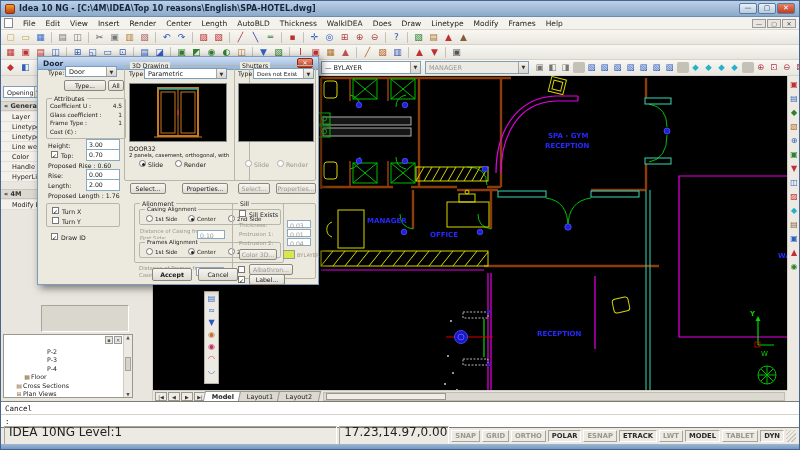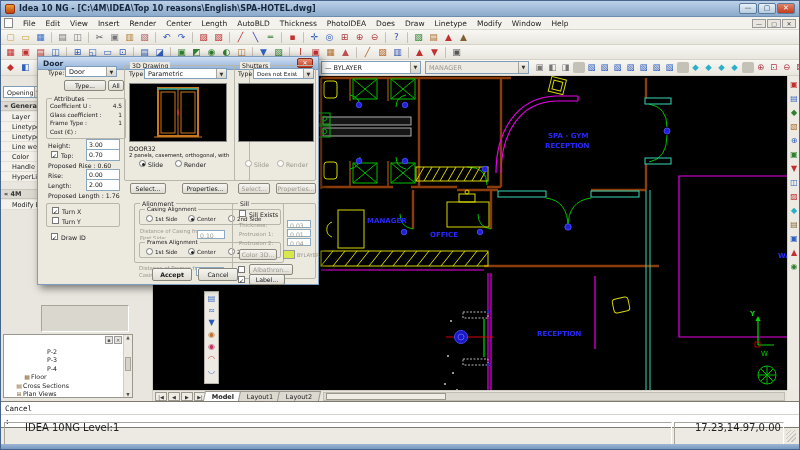--- a/index.html
+++ b/index.html
@@ -55,21 +55,21 @@
 .navb{width:12px;height:9px;border:1px solid #9a978d;background:#eeece5;font-size:5px;line-height:8px;text-align:center;color:#333;margin-right:1px}
 .tab{height:10px;padding:0 7px;font-size:6.5px;line-height:10px;color:#222;border:1px solid #9a978d;border-bottom:none;background:#dcd9d0;transform:skewX(-12deg);margin-left:-3px}
 .tab.active{background:#fff;font-weight:bold}
 .tab span{display:inline-block;transform:skewX(12deg)}
 .hscroll{flex:1;height:9px;margin:0 2px;background:#dcd9d0;border:1px solid #c0bdb3;position:relative}
 .hthumb{position:absolute;left:2px;top:0;width:120px;height:7px;background:#efede6;border:1px solid #9a978d}
 
 .cmd{position:absolute;left:0;top:400px;width:798px;height:27px;background:#fff;border-top:1px solid #7d7a70;border-bottom:1px solid #7d7a70;font-family:"DejaVu Sans Mono",monospace;font-size:7.5px;color:#111}
 .cline{height:13px;line-height:13px;padding-left:4px;border-bottom:1px solid #d5d2c8}
 .statusbar{position:absolute;left:0;top:427px;width:798px;height:16px;background:#eceae3;display:flex;align-items:center;gap:2px;padding:0 3px}
-.sbox{height:28px;border:1px solid;border-color:#a8a59b #fff #fff #a8a59b;font-size:10px;line-height:10px;padding:0 20px;color:#222;white-space:nowrap}
+.sbox{height:20px;border:1px solid;border-color:#a8a59b #fff #fff #a8a59b;font-size:12px;line-height:10px;padding:0 4px;color:#222;white-space:nowrap}
 .sleft{flex:1}
 .scoord{width:110px;text-align:center}
 .stog{height:12px;border:1px solid;border-color:#fff #a8a59b #a8a59b #fff;font-size:6.8px;font-weight:bold;line-height:10px;padding:0 3px;color:#9a978d;white-space:nowrap}
 .stog.on{color:#2a2a2a;border-color:#a8a59b #fff #fff #a8a59b}
 .grip{width:10px;height:12px;background:repeating-linear-gradient(135deg,#c8c5bb 0 1px,transparent 1px 3px)}
 .bstrip{position:absolute;left:0;top:443px;width:798px;height:6px;background:linear-gradient(#9db6d4,#6f93bb)}
 
 .dialog{position:absolute;left:36px;top:55px;width:282px;height:229px;background:#ece9df;border:1px solid #7d9cc0;box-shadow:3px 3px 8px rgba(0,0,0,.5);z-index:10}
 .dtitle{position:absolute;left:0;top:0;width:280px;height:13px;background:linear-gradient(#cfdef2,#94b4d9);border-bottom:1px solid #7d9cc0;display:flex;align-items:center;padding:0 5px}
 .dtitle .t{font-size:7.5px;font-weight:bold;color:#16273d}
@@ -108,26 +108,26 @@
   <span style="display:flex">
       <span class="mi">File</span>
       <span class="mi">Edit</span>
       <span class="mi">View</span>
       <span class="mi">Insert</span>
       <span class="mi">Render</span>
       <span class="mi">Center</span>
       <span class="mi">Length</span>
       <span class="mi">AutoBLD</span>
       <span class="mi">Thickness</span>
-      <span class="mi">PhotoIDEA</span>
+      <span class="mi">WalkIDEA</span>
       <span class="mi">Does</span>
       <span class="mi">Draw</span>
       <span class="mi">Linetype</span>
       <span class="mi">Modify</span>
-      <span class="mi">Window</span>
+      <span class="mi">Frames</span>
       <span class="mi">Help</span>
     </span>
   <span class="mdibtns">
     <span class="mdib">—</span>
     <span class="mdib">▢</span>
     <span class="mdib">✕</span>
   </span>
 </div>
 
 <div class="tb" id="tb1">
@@ -459,20 +459,32 @@
 </div>
 
 <div class="cmd">
   <div class="cline">Cancel</div>
   <div class="cline" style="border-bottom:none">:</div>
 </div>
 
 <div class="statusbar">
   <span class="sbox sleft">IDEA 10NG Level:1</span>
   <span class="sbox scoord">17.23,14.97,0.00</span>
+  <span style="display:flex;gap:2px">
+      <span class="stog">SNAP</span>
+      <span class="stog">GRID</span>
+      <span class="stog">ORTHO</span>
+      <span class="stog on">POLAR</span>
+      <span class="stog">ESNAP</span>
+      <span class="stog on">ETRACK</span>
+      <span class="stog">LWT</span>
+      <span class="stog on">MODEL</span>
+      <span class="stog">TABLET</span>
+      <span class="stog on">DYN</span>
+    </span>
   <span class="grip"></span>
 </div>
 <div class="bstrip"></div>
 
 <div class="dialog">
   <div class="dtitle">
     <span class="t">Door</span>
     <span class="dclose">✕</span>
   </div>
 

